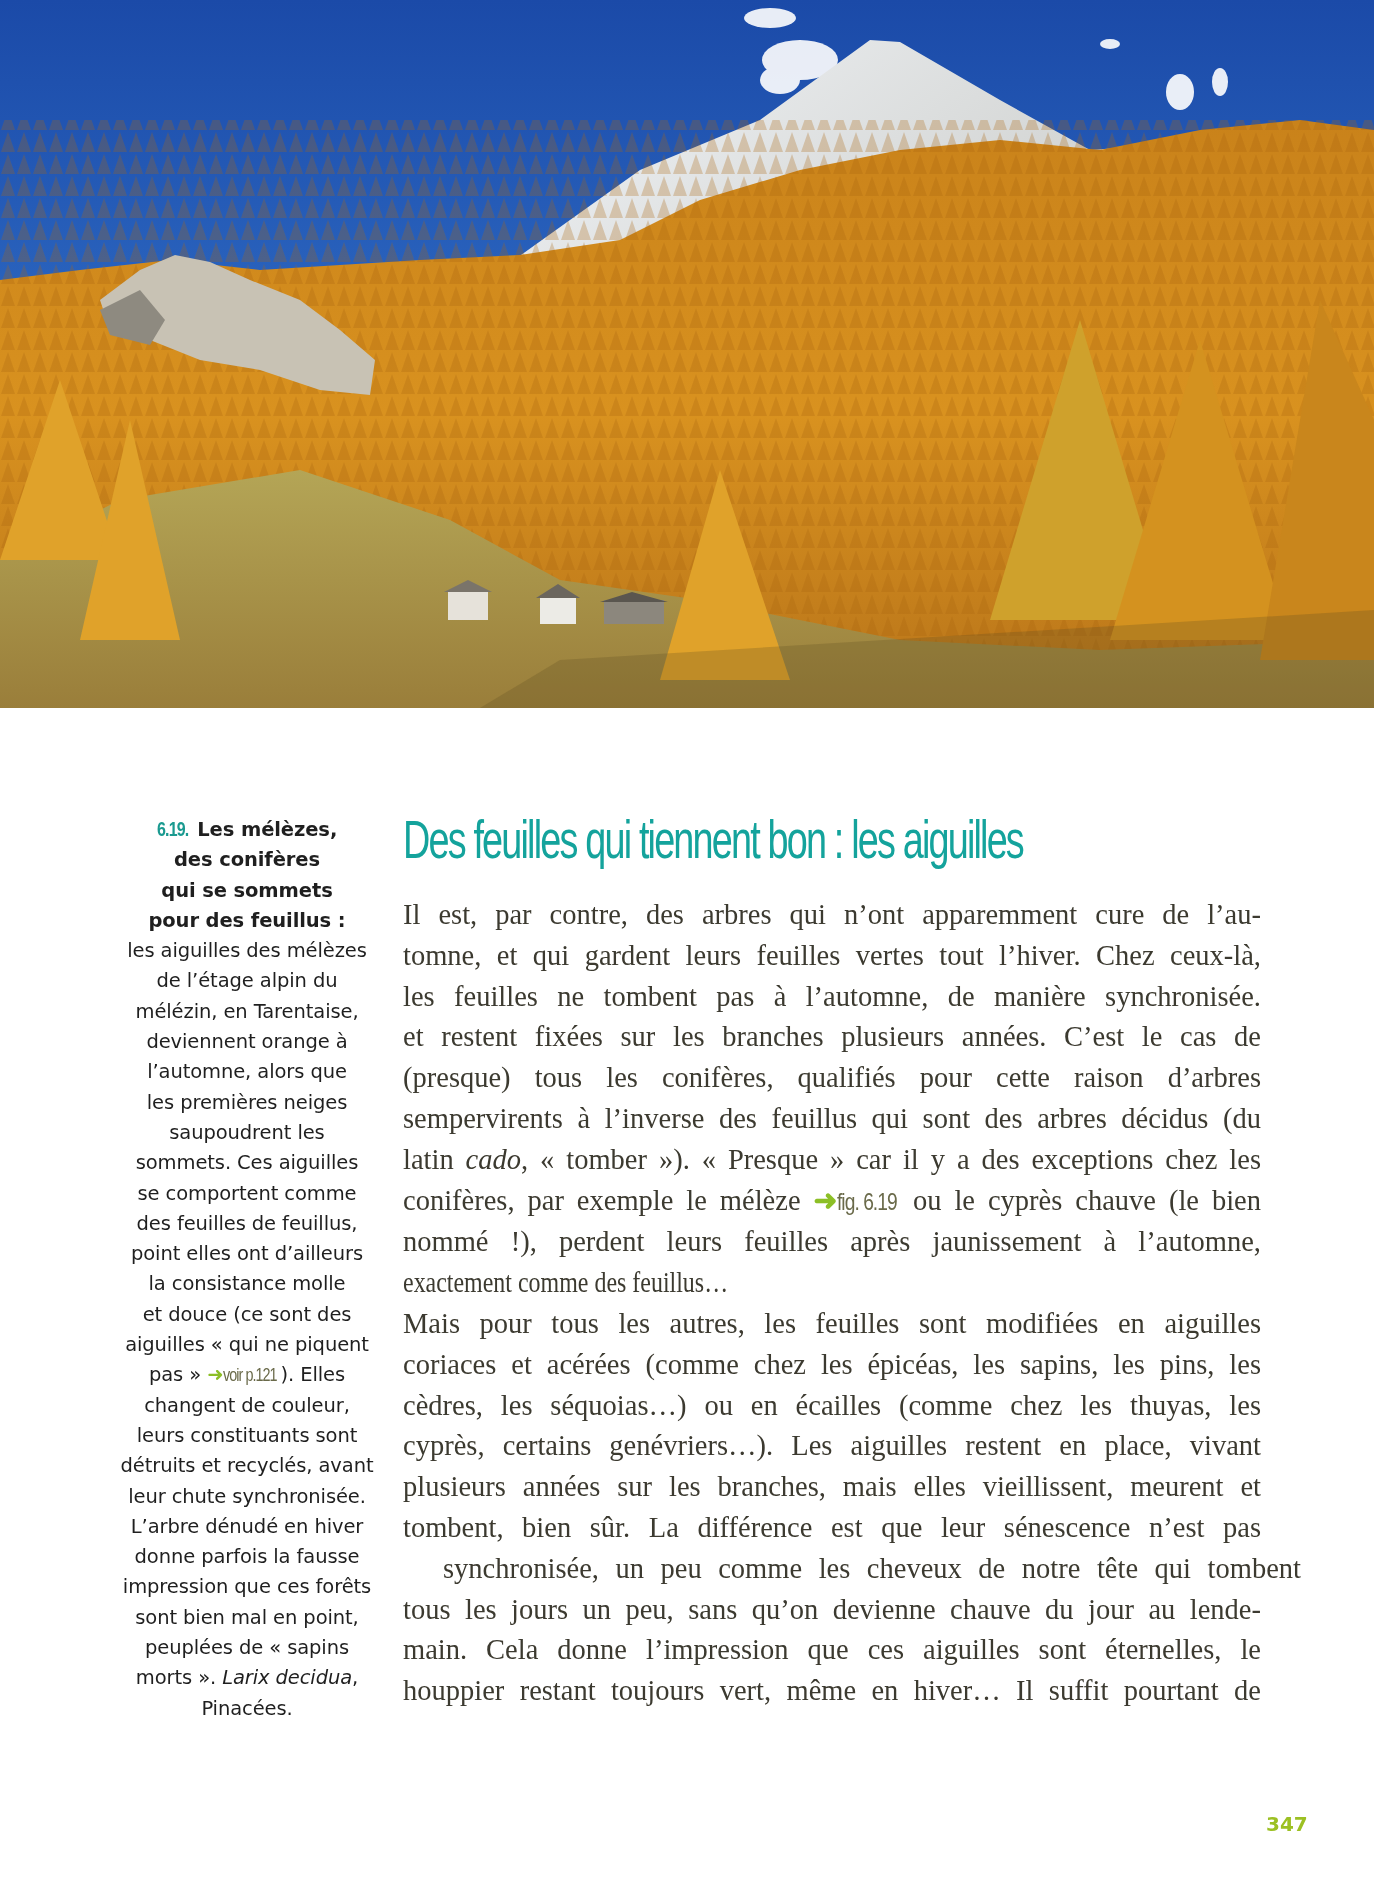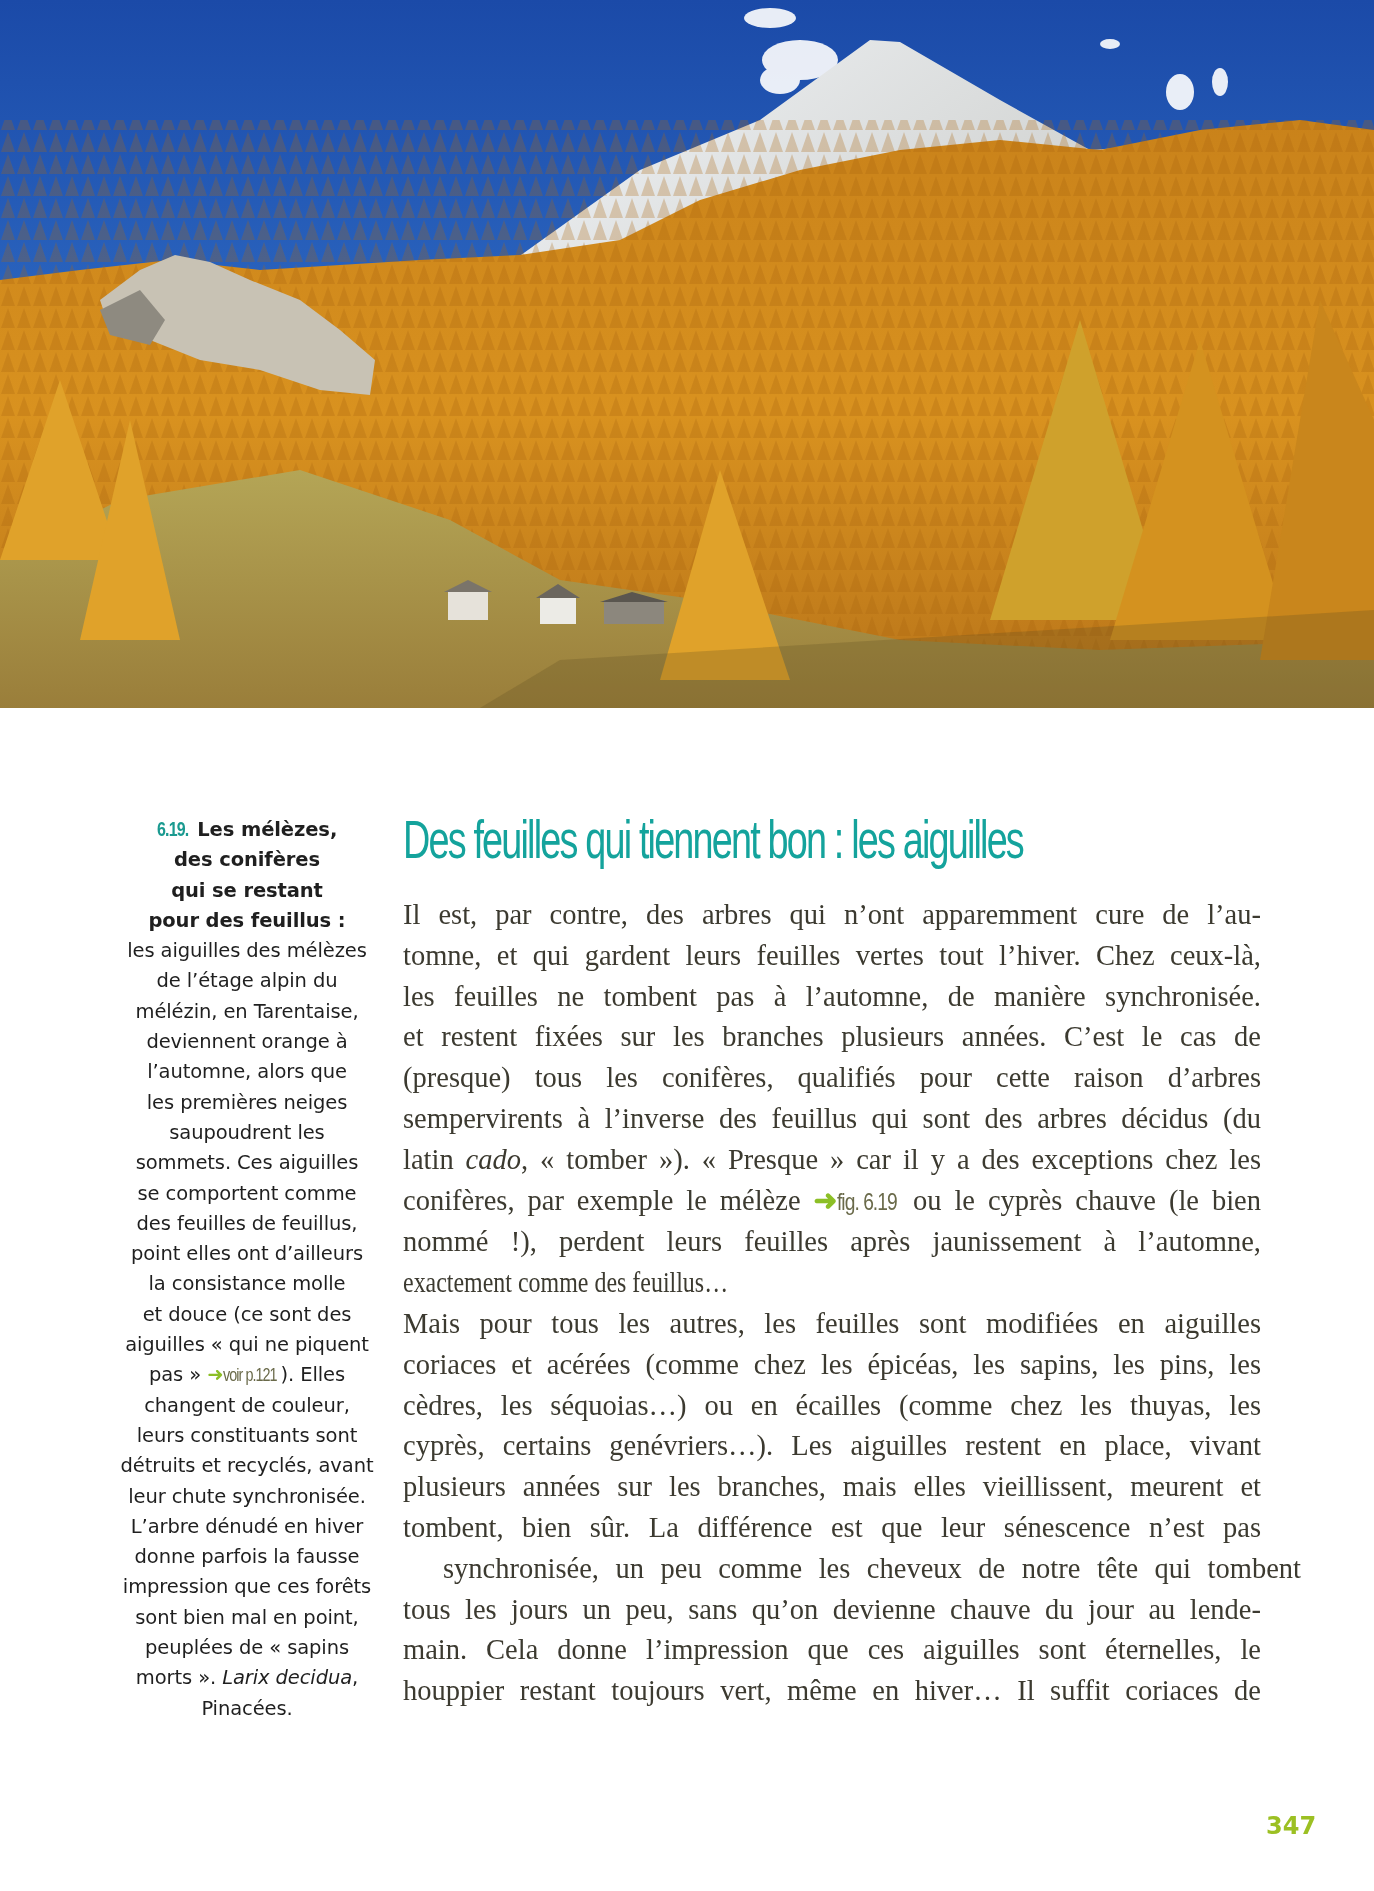--- a/index.html
+++ b/index.html
@@ -47,21 +47,21 @@
     display: block; white-space: nowrap; text-align: justify; text-align-last: justify;
     transform-origin: left top;
   }
   .body-text .bl.last { text-align-last: left; }
   .body-text em { font-style: italic; }
   .body-text .ref { font-size: 24px; }
 
   
   .folio {
     position: absolute; left: 1266px; top: 1812px;
-    font-family: "DejaVu Sans", sans-serif; font-weight: bold; font-size: 24px;
+    font-family: "DejaVu Sans", sans-serif; font-weight: bold; font-size: 20px;
     color: #9cc023;
   }
 </style>
 </head>
 <body>
 
 <div class="photo">
   <svg viewBox="0 0 1374 708" preserveAspectRatio="none">
     <defs>
       <linearGradient id="sky" x1="0" y1="0" x2="0" y2="1">
@@ -127,21 +127,21 @@
     <path d="M560 660 L1374 610 L1374 708 L480 708 Z" fill="#5a4a20" opacity="0.25"></path>
   </svg>
 </div>
 
 <div class="caption">
   <span class="line">
     <span class="num">6.19.</span>
     <span class="title">Les mélèzes,</span>
   </span>
   <span class="line title">des conifères</span>
-  <span class="line title">qui se restant</span>
+  <span class="line title">qui se sommets</span>
   <span class="line title">pour des feuillus :</span>
 
   <span class="line">les aiguilles des mélèzes</span>
   <span class="line">de l’étage alpin du</span>
   <span class="line">mélézin, en Tarentaise,</span>
   <span class="line">deviennent orange à</span>
   <span class="line">l’automne, alors que</span>
   <span class="line">les premières neiges</span>
   <span class="line">saupoudrent les</span>
   <span class="line">sommets. Ces aiguilles</span>
@@ -186,16 +186,16 @@
   <span class="bl last" style="display: block; width: 1021.43px; transform: scaleX(0.84);">exactement comme des feuillus…</span>
   <span class="bl" style="display: block; width: 858px;">Mais pour tous les autres, les feuilles sont modifiées en aiguilles</span>
   <span class="bl" style="display: block; width: 858px;">coriaces et acérées (comme chez les épicéas, les sapins, les pins, les</span>
   <span class="bl" style="display: block; width: 858px;">cèdres, les séquoias…) ou en écailles (comme chez les thuyas, les</span>
   <span class="bl" style="display: block; width: 858px;">cyprès, certains genévriers…). Les aiguilles restent en place, vivant</span>
   <span class="bl" style="display: block; width: 858px;">plusieurs années sur les branches, mais elles vieillissent, meurent et</span>
   <span class="bl" style="display: block; width: 858px;">tombent, bien sûr. La différence est que leur sénescence n’est pas</span>
   <span class="bl" style="display: block; width: 858px; margin-left: 40px;">synchronisée, un peu comme les cheveux de notre tête qui tombent</span>
   <span class="bl" style="display: block; width: 858px;">tous les jours un peu, sans qu’on devienne chauve du jour au lende-</span>
   <span class="bl" style="display: block; width: 858px;">main. Cela donne l’impression que ces aiguilles sont éternelles, le</span>
-  <span class="bl" style="display: block; width: 858px;">houppier restant toujours vert, même en hiver… Il suffit coriaces de</span>
+  <span class="bl" style="display: block; width: 858px;">houppier restant toujours vert, même en hiver… Il suffit pourtant de</span>
 </div>
 
 <div class="folio">347</div>
 
 </body></html>

